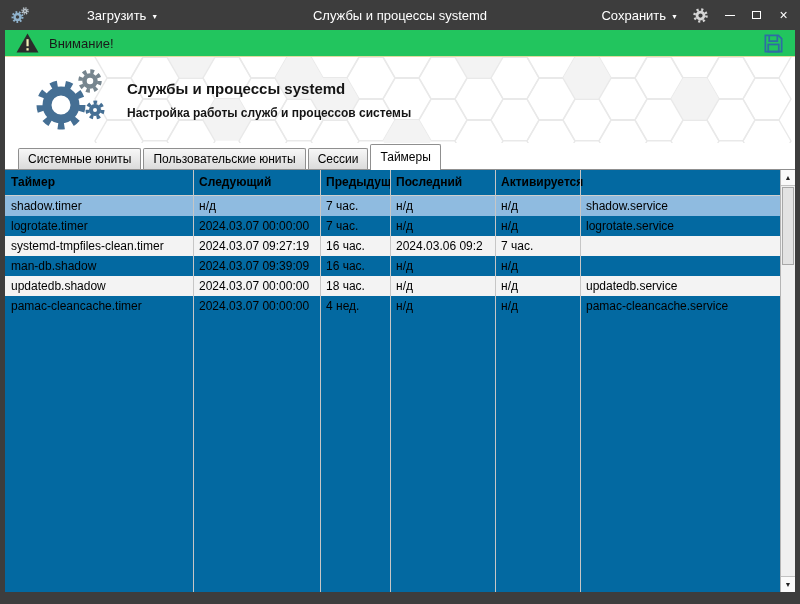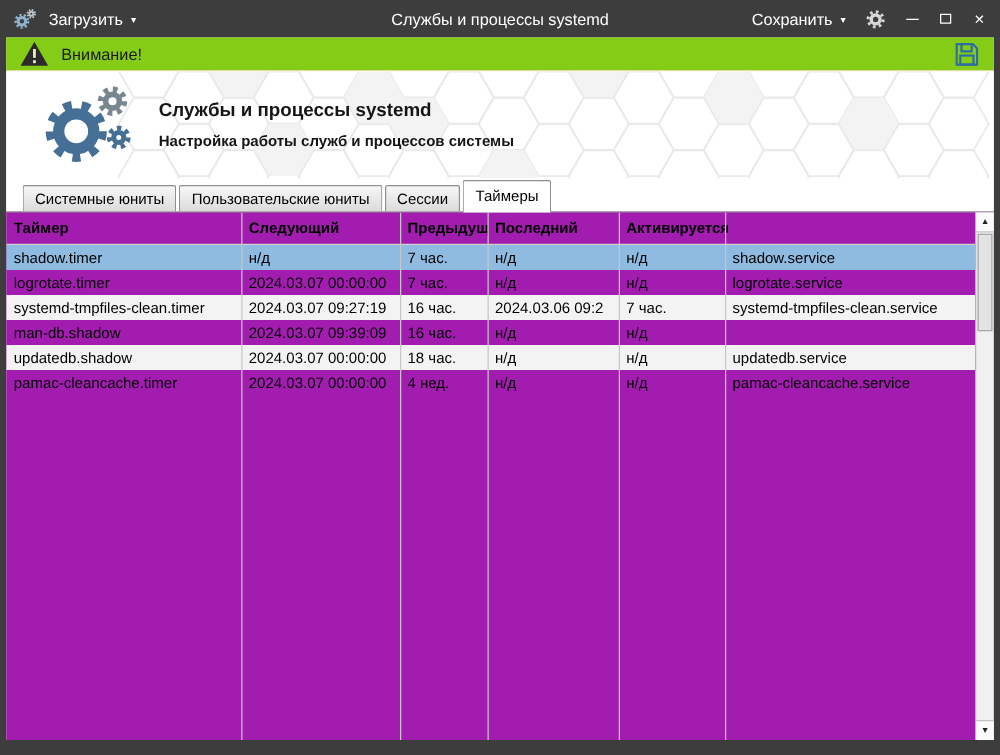--- a/index.html
+++ b/index.html
@@ -6,50 +6,50 @@
   #root{
     position:relative;width:800px;height:604px;overflow:hidden;
     background:#3d3d3d;
     font-family:"Liberation Sans", sans-serif;
   }
   
   .titlebar{position:absolute;top:0;left:0;right:0;height:30px;display:flex;align-items:center;
     padding:0 10px;box-sizing:border-box;color:#fff;}
   .tb-left{display:flex;align-items:center;gap:9px;z-index:2;}
   .tb-right{margin-left:auto;display:flex;align-items:center;gap:14px;z-index:2;}
-  .tb-btn{display:flex;align-items:center;gap:5px;font-size:13px;color:#fff;cursor:default;background:none;border:none;padding:0;font-family:inherit;}
+  .tb-btn{display:flex;align-items:center;gap:5px;font-size:13px;color:#fff;cursor:default;background:none;border:none;padding:0;font-family:inherit;margin-left:48px;}
   .caret{font-size:7px;line-height:1;position:relative;top:1px;}
   .tb-title{position:absolute;left:0;right:0;text-align:center;font-size:13px;color:#fff;pointer-events:none;}
   .winbtn{color:#fff;font-size:14px;line-height:1;display:flex;align-items:center;justify-content:center;width:13px;height:14px;}
   .minline{display:inline-block;width:10px;height:1px;background:#fff;}
   .maxbox{display:inline-block;width:9px;height:8px;border:1px solid #fff;box-sizing:border-box;}
   
   .content{position:absolute;left:5px;top:30px;right:5px;bottom:12px;background:#fff;
     display:flex;flex-direction:column;}
   
-  .warnbar{flex:0 0 27px;background:#84cc16;display:flex;align-items:center;gap:9px;
+  .warnbar{flex:0 0 27px;background:#22c55e;display:flex;align-items:center;gap:9px;
     padding:0 10px;border-bottom:1px solid #e0dc9e;box-sizing:border-box;}
   .warntext{font-size:13px;color:#1a1a1a;}
   .floppy{margin-left:auto;display:flex;align-items:center;}
   
   .header{position:relative;flex:0 0 86px;background:#fff;overflow:hidden;}
   .hexbg{position:absolute;top:0;left:0;}
   .hexbg .ho{fill:none;stroke:#e9e9e9;stroke-width:1.4;}
   .hexbg .hf{fill:#f3f3f3;stroke:none;}
   .headrow{position:relative;display:flex;align-items:center;height:100%;padding-left:26px;gap:18px;z-index:1;}
   .htext .h1{font-size:15px;font-weight:bold;color:#151515;}
   .htext .h2{font-size:12px;font-weight:bold;color:#151515;margin-top:9px;}
   
   .tabbar{flex:0 0 26px;display:flex;align-items:flex-end;padding-left:13px;position:relative;z-index:3;background:#fff;text-align:center;}
   .tab{height:20px;line-height:20px;padding:0 9px;font-size:12px;color:#000;
     background:linear-gradient(#f7f7f7,#dbdbdb);border:1px solid #8f8f8f;border-bottom:none;
     border-radius:2px 2px 0 0;margin-right:2px;white-space:nowrap;cursor:default;}
   .tab.active{height:25px;line-height:25px;background:#fff;margin-bottom:-1px;}
   
-  .panel{flex:1 1 auto;border-top:1px solid #8f8f8f;display:flex;background:#a21caf;min-height:0;}
+  .panel{flex:1 1 auto;border-top:1px solid #8f8f8f;display:flex;background:#0369a1;min-height:0;}
   .tablearea{flex:1 1 auto;position:relative;overflow:hidden;min-width:0;}
   .thead{display:flex;height:26px;border-bottom:1px solid #cfcfcf;box-sizing:border-box;}
   .th{font-weight:bold;font-size:12px;line-height:25px;padding-left:6px;white-space:nowrap;overflow:hidden;box-sizing:border-box;flex:0 0 auto;color:#000;}
   .row{display:flex;height:20px;}
   .td{font-size:12px;line-height:20px;padding-left:6px;white-space:nowrap;overflow:hidden;box-sizing:border-box;flex:0 0 auto;color:#000;}
   .c0{width:188px;}.c1{width:127px;}.c2{width:70px;}.c3{width:105px;}.c4{width:85px;}
   .c5{flex:1 1 auto;min-width:0;width:auto;}
   .row.sel{background:#8fbbe0;}
   .row.alt{background:#f3f3f3;}
   .sep{position:absolute;top:0;bottom:0;width:1px;background:#c6c6c6;pointer-events:none;}
@@ -228,21 +228,20 @@
           <div class="td c3">н/д</div>
           <div class="td c4">н/д</div>
           <div class="td c5">logrotate.service</div>
         </div>
         <div class="row alt">
           <div class="td c0">systemd-tmpfiles-clean.timer</div>
           <div class="td c1">2024.03.07 09:27:19</div>
           <div class="td c2">16 час.</div>
           <div class="td c3">2024.03.06 09:2</div>
           <div class="td c4">7 час.</div>
-          <div class="td c5">systemd-tmpfiles-clean.service</div>
         </div>
         <div class="row">
           <div class="td c0">man-db.shadow</div>
           <div class="td c1">2024.03.07 09:39:09</div>
           <div class="td c2">16 час.</div>
           <div class="td c3">н/д</div>
           <div class="td c4">н/д</div>
         </div>
         <div class="row alt">
           <div class="td c0">updatedb.shadow</div>

